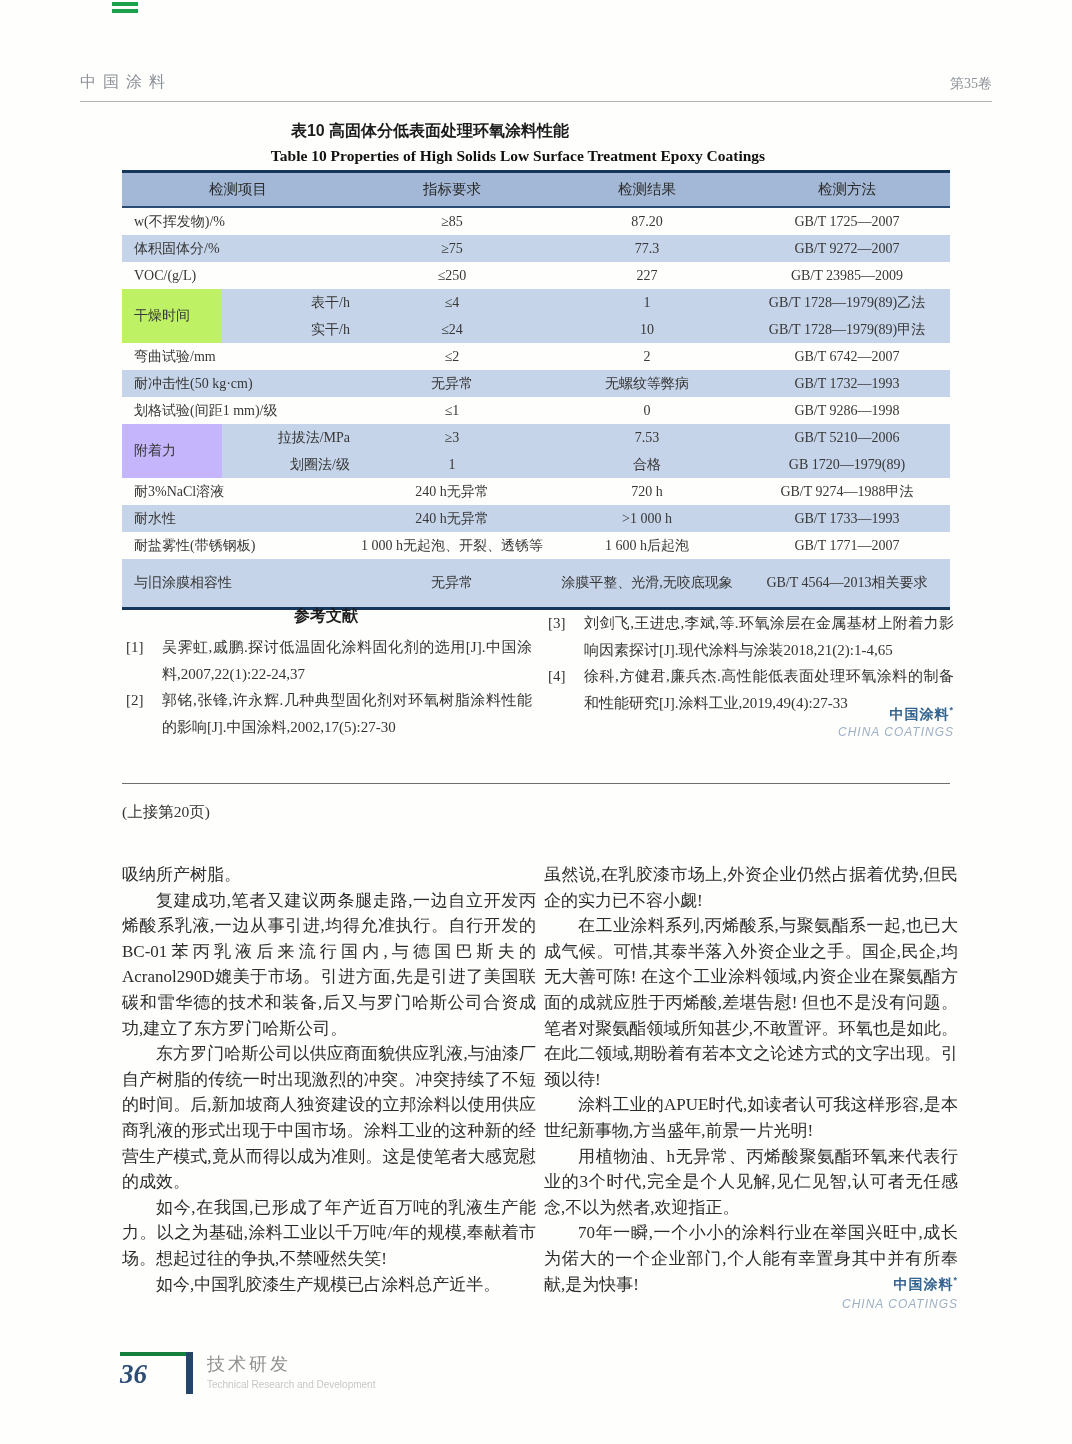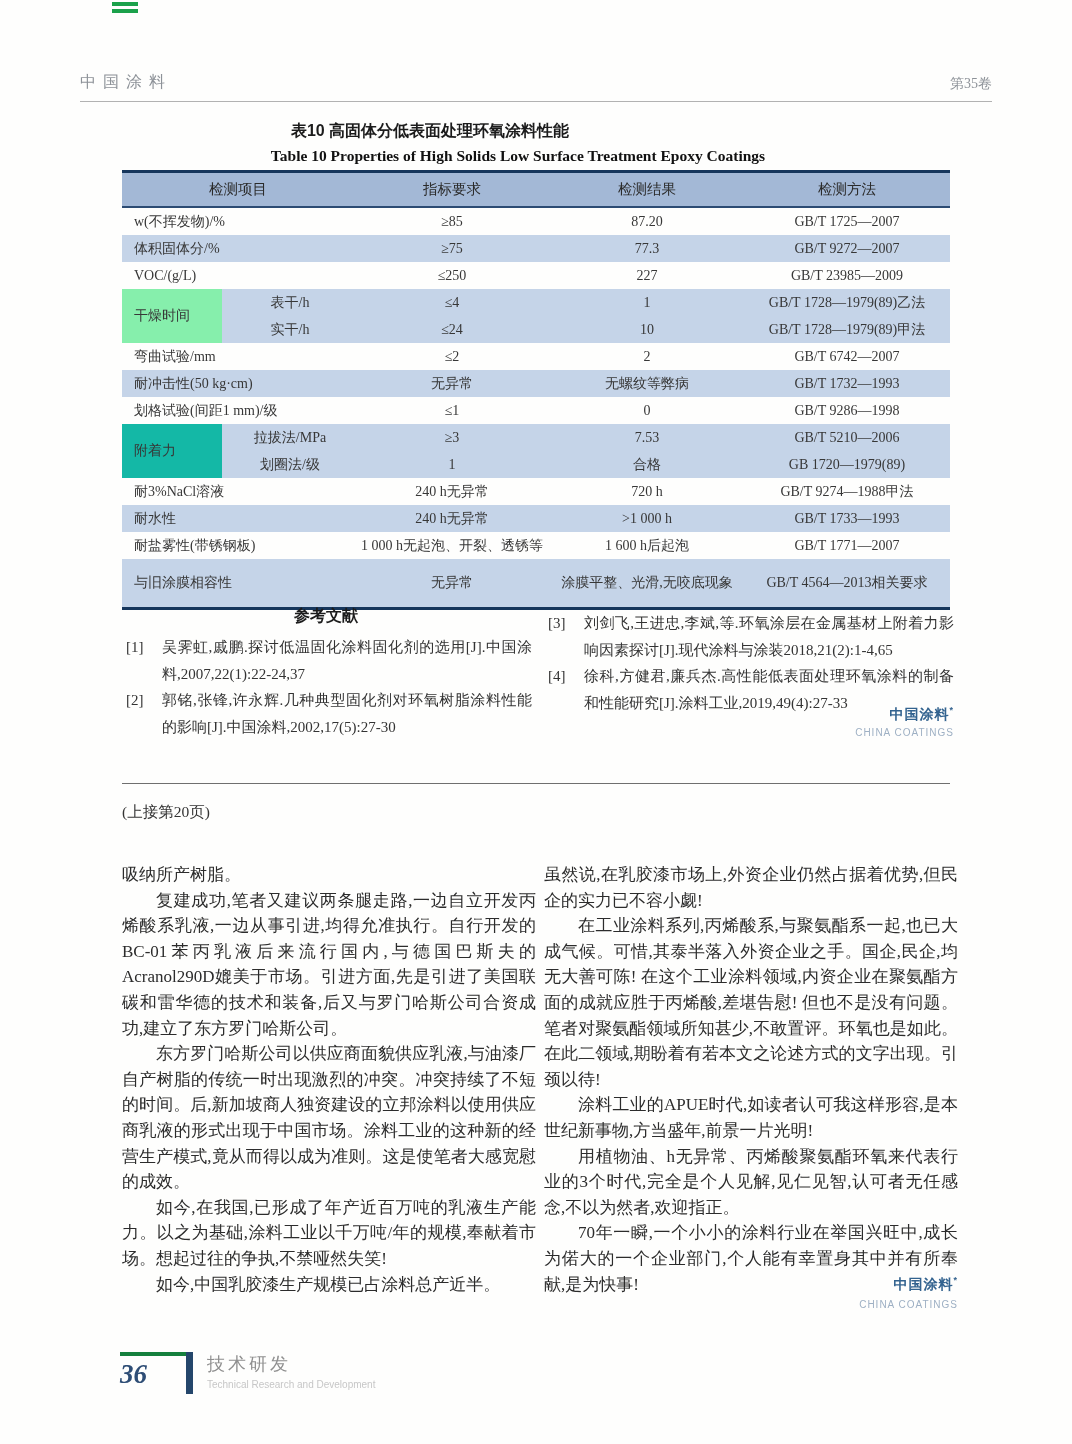--- a/index.html
+++ b/index.html
@@ -28,37 +28,37 @@
   .datatable{position:absolute;left:122px;top:170px;width:828px;border-collapse:collapse;
              border-top:3px solid #16365c;border-bottom:3px solid #16365c;
              font-size:14px;color:#373737;table-layout:fixed;}
   .datatable th{background:#a3b8d6;font-weight:normal;font-size:14.5px;color:#2b2b2b;
                 height:31px;border-bottom:2px solid #2c4b73;}
   .datatable td{height:25px;padding:1px 4px;line-height:1.25;margin-top:44px;}
   .datatable .shaded td{background:#c5d4e8;}
   .datatable .c{text-align:center;}
   .datatable .item{text-align:left;padding-left:12px;}
   .datatable .group{text-align:left;padding-left:12px;}
-  .datatable .sub{text-align:center;padding-left:8px;}
+  .datatable .sub{text-align:right;padding-left:8px;}
   .datatable .tall td{height:46px;}
 
   
   .ref-head{position:absolute;left:122px;top:606px;width:408px;text-align:center;
             font-weight:bold;font-size:16px;color:#1c1c1c;font-family:"Liberation Sans",sans-serif;}
   .refcol{position:absolute;width:410px;font-size:15px;line-height:26.5px;text-align:justify;color:#333;}
   .refcol.left{left:122px;top:634px;}
   .refcol.right{left:544px;top:610px;}
   .ref{position:relative;padding-left:40px;margin:0;}
   .ref .lbl{position:absolute;left:4px;top:0;}
 
   .logo{display:block;text-align:right;line-height:1.1;}
   .logo .cn{font-size:14px;font-weight:bold;color:#33638f;letter-spacing:1px;
             font-family:"Liberation Sans",sans-serif;}
   .logo .mark{font-size:9px;color:#33638f;vertical-align:super;}
-  .logo .en{font-size:10px;color:#9eb0c4;letter-spacing:1px;font-family:"Liberation Sans",sans-serif;}
+  .logo .en{font-size:12px;color:#9eb0c4;letter-spacing:1px;font-family:"Liberation Sans",sans-serif;font-style:italic;}
   .logo-refs{position:absolute;right:0;top:96px;}
   .logo-body{margin-top:-22px;}
 
   
   .divider{position:absolute;left:122px;top:783px;width:828px;border-top:1.5px solid #6f6f6f;}
   .continued{position:absolute;left:122px;top:802px;font-size:15.5px;color:#333;}
 
   
   .artcol{position:absolute;width:414px;top:862px;font-size:17px;line-height:25.6px;
           text-align:justify;color:#2c2c2c;}
@@ -120,21 +120,21 @@
       <td class="c">77.3</td>
       <td class="c">GB/T 9272—2007</td>
     </tr>
     <tr>
       <td colspan="2" class="item">VOC/(g/L)</td>
       <td class="c">≤250</td>
       <td class="c">227</td>
       <td class="c">GB/T 23985—2009</td>
     </tr>
     <tr class="shaded">
-      <td class="group" rowspan="2" style="background:#86efac">干燥时间</td>
+      <td class="group" rowspan="2" style="background:#bef264">干燥时间</td>
       <td class="sub">表干/h</td>
       <td class="c">≤4</td>
       <td class="c">1</td>
       <td class="c">GB/T 1728—1979(89)乙法</td>
     </tr>
     <tr class="shaded">
       <td class="sub">实干/h</td>
       <td class="c">≤24</td>
       <td class="c">10</td>
       <td class="c">GB/T 1728—1979(89)甲法</td>
@@ -151,21 +151,21 @@
       <td class="c">无螺纹等弊病</td>
       <td class="c">GB/T 1732—1993</td>
     </tr>
     <tr>
       <td colspan="2" class="item">划格试验(间距1 mm)/级</td>
       <td class="c">≤1</td>
       <td class="c">0</td>
       <td class="c">GB/T 9286—1998</td>
     </tr>
     <tr class="shaded">
-      <td class="group" rowspan="2" style="background:#14b8a6">附着力</td>
+      <td class="group" rowspan="2" style="background:#c4b5fd">附着力</td>
       <td class="sub">拉拔法/MPa</td>
       <td class="c">≥3</td>
       <td class="c">7.53</td>
       <td class="c">GB/T 5210—2006</td>
     </tr>
     <tr class="shaded">
       <td class="sub">划圈法/级</td>
       <td class="c">1</td>
       <td class="c">合格</td>
       <td class="c">GB 1720—1979(89)</td>

